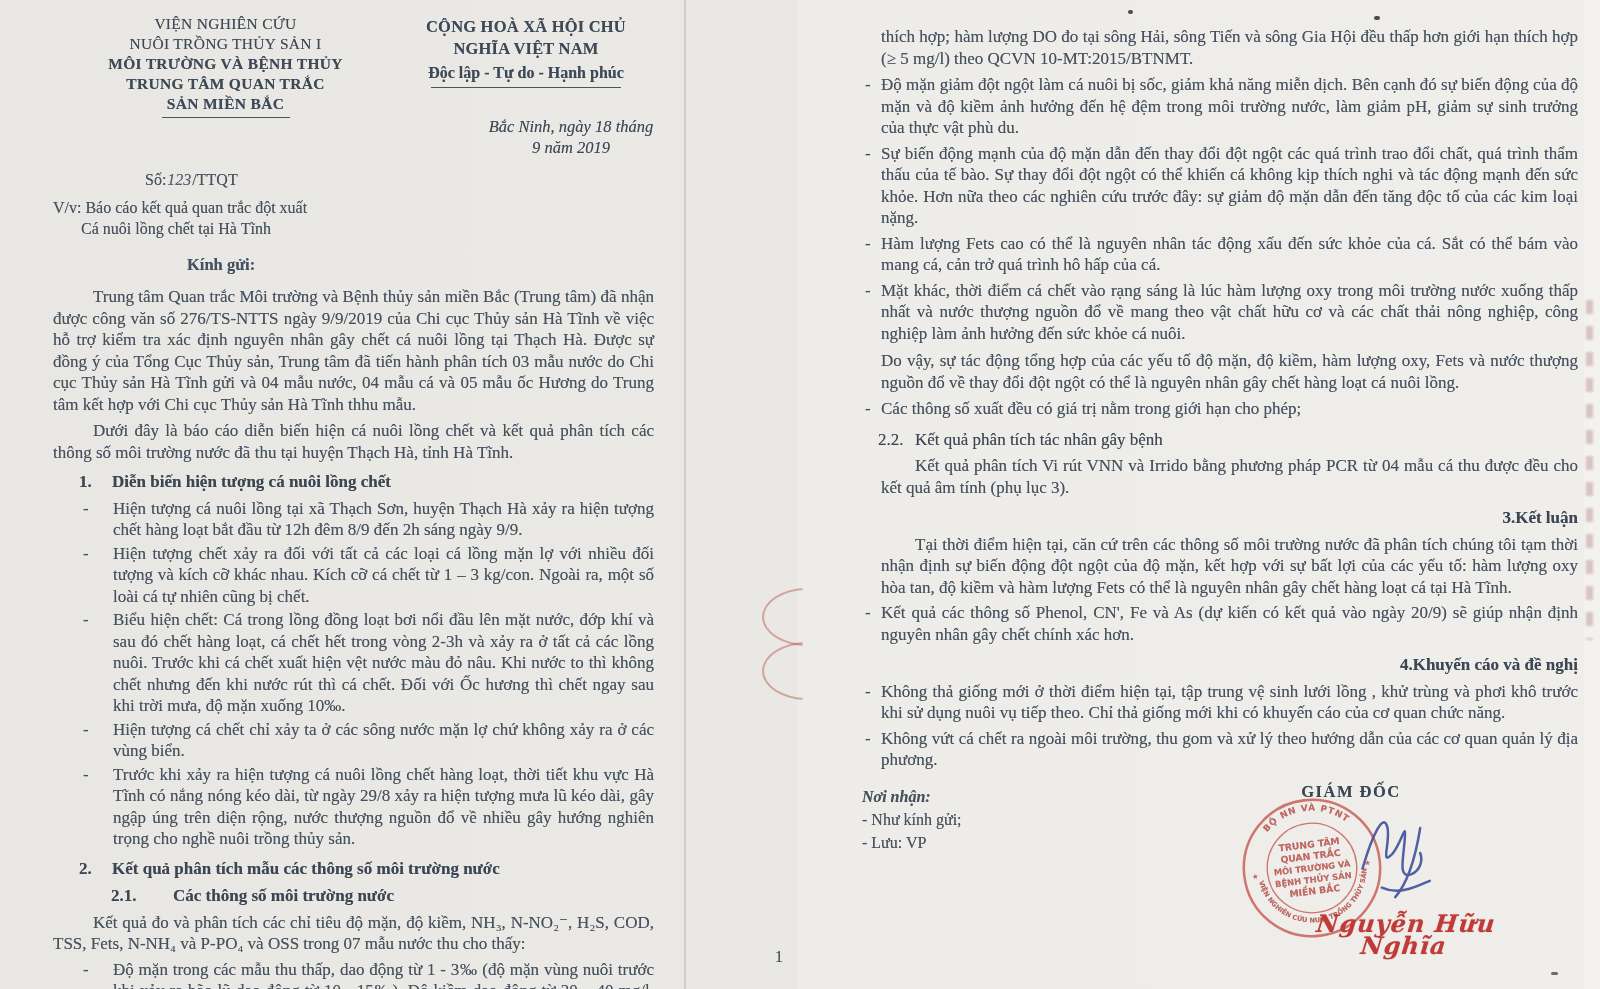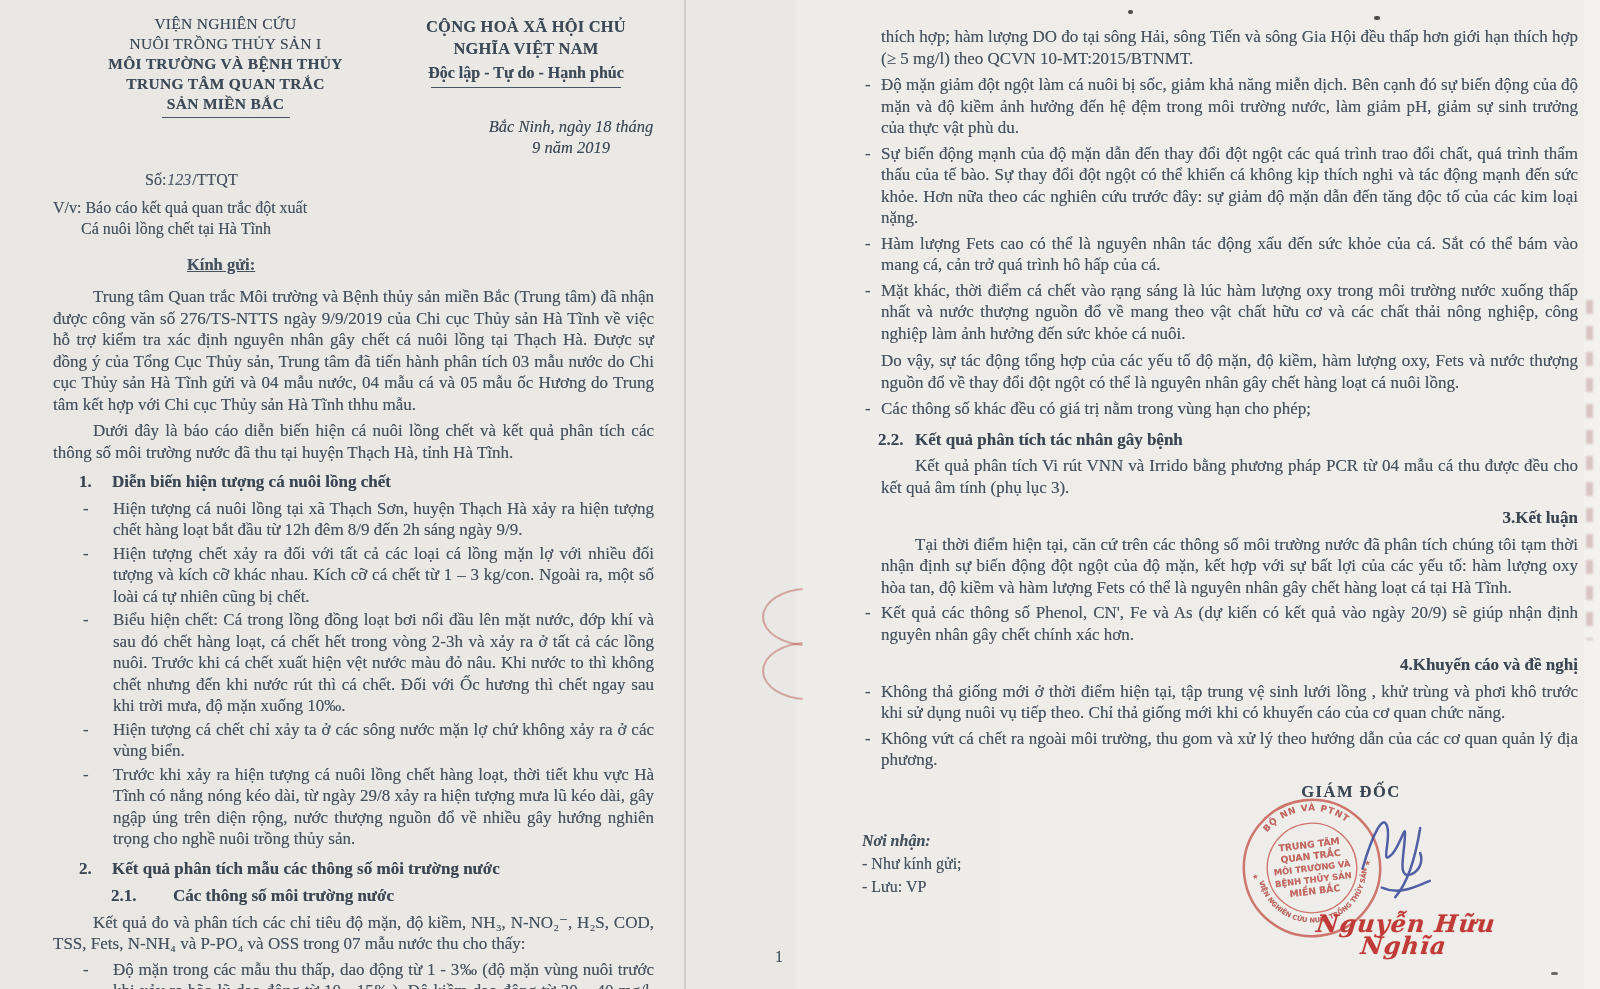--- a/index.html
+++ b/index.html
@@ -24,44 +24,44 @@
   .org-rule{width:128px;border-bottom:1.5px solid #4a5563;margin:3px auto 0;}
   .motto{flex:1;text-align:center;padding-top:2px;color:#3d4956;}
   .m1{font-weight:bold;font-size:16.5px;letter-spacing:.2px;}
   .m2{font-weight:bold;font-size:16px;margin-top:3px;}
   .motto-rule{width:190px;border-bottom:1.5px solid #4a5563;margin:3px auto 0;}
   .date{font-style:italic;font-size:16.5px;margin-top:28px;padding-left:90px;}
   .docnum{margin:10px 0 0 92px;font-size:16px;}
   .hand{font-style:italic;color:#566070;padding:0 1px;}
   .subject{font-size:16px;line-height:21px;margin-top:7px;}
   .subject .l2{margin-left:28px;}
-  .kinhgui{display:flex;margin:15px 0 10px 134px;font-size:16.5px;line-height:22px;text-decoration:underline;}
+  .kinhgui{display:flex;margin:15px 0 10px 134px;font-size:16.5px;line-height:22px;}
   .kinhgui .lbl{font-weight:bold;margin-right:14px;}
   
   .p{text-align:justify;text-indent:40px;margin:5px 0 4px;}
   .h1{font-weight:bold;color:#3c4653;margin:8px 0 5px 26px;}
   .h1 .num{display:inline-block;width:33px;}
   .h21{font-weight:bold;color:#3c4653;margin:6px 0 5px 58px;}
   .h21 .num{display:inline-block;width:62px;}
   .li{position:relative;padding-left:60px;text-align:justify;margin:2px 0;}
   .li .mk{position:absolute;left:30px;top:0;}
   .pageno{position:absolute;left:728px;top:946px;font-size:16px;}
   
   .rp0{text-align:justify;margin:0 0 5px;}
   .rli{position:relative;text-align:justify;margin:3px 0 4px;}
   .rli .mk{position:absolute;left:-16px;top:0;}
   .rp{text-align:justify;text-indent:34px;margin:4px 0;}
   .rh{font-weight:bold;color:#3c4653;margin:9px 0 5px -14px;text-align:right;}
   .rh .num{display:inline-block;width:16px;}
-  .rh22{font-weight:bold;color:#3c4653;margin:9px 0 5px -3px;}
+  .rh22{font-weight:normal;color:#3c4653;margin:9px 0 5px -3px;}
   .rh22 .num{display:inline-block;width:37px;}
   
   .footer{position:relative;margin-top:10px;height:230px;}
   .noinhan{position:absolute;left:-19px;top:4px;font-size:16px;line-height:23px;}
-  .noinhan .lbl{font-weight:bold;font-style:italic;margin-top:44px;}
+  .noinhan .lbl{font-weight:bold;font-style:italic;}
   .director{position:absolute;left:370px;top:0;width:200px;text-align:center;
             font-weight:bold;font-size:16.5px;letter-spacing:1.5px;color:#3c4653;}
   .stamp{position:absolute;left:358px;top:14px;transform:rotate(-7deg);}
   .sig{position:absolute;left:472px;top:18px;}
   .signer{position:absolute;left:414px;top:132px;width:220px;text-align:center;
           color:#c03a38;font-style:italic;font-weight:bold;font-size:24px;
           font-family:"DejaVu Serif",serif;transform:skewX(-6deg);letter-spacing:1px;
           text-shadow:0 0 1px rgba(192,58,56,.5);}
   
   .scan-edge{position:absolute;right:0;top:0;width:16px;height:100%;background:#f3f2ef;}
@@ -143,21 +143,21 @@
 
     <div class="rp0">thích hợp; hàm lượng DO đo tại sông Hải, sông Tiến và sông Gia Hội đều thấp hơn giới hạn thích hợp (≥ 5 mg/l) theo QCVN 10-MT:2015/BTNMT.</div>
 
     <div class="rli"><span class="mk">-</span><span>Độ mặn giảm đột ngột làm cá nuôi bị sốc, giảm khả năng miễn dịch. Bên cạnh đó sự biến động của độ mặn và độ kiềm ảnh hưởng đến hệ đệm trong môi trường nước, làm giảm pH, giảm sự sinh trưởng của thực vật phù du.</span></div>
     <div class="rli"><span class="mk">-</span><span>Sự biến động mạnh của độ mặn dẫn đến thay đổi đột ngột các quá trình trao đổi chất, quá trình thẩm thấu của tế bào. Sự thay đổi đột ngột có thể khiến cá không kịp thích nghi và tác động mạnh đến sức khỏe. Hơn nữa theo các nghiên cứu trước đây: sự giảm độ mặn dẫn đến tăng độc tố của các kim loại nặng.</span></div>
     <div class="rli"><span class="mk">-</span><span>Hàm lượng Fets cao có thể là nguyên nhân tác động xấu đến sức khỏe của cá. Sắt có thể bám vào mang cá, cản trở quá trình hô hấp của cá.</span></div>
     <div class="rli"><span class="mk">-</span><span>Mặt khác, thời điểm cá chết vào rạng sáng là lúc hàm lượng oxy trong môi trường nước xuống thấp nhất và nước thượng nguồn đổ về mang theo vật chất hữu cơ và các chất thải nông nghiệp, công nghiệp làm ảnh hưởng đến sức khỏe cá nuôi.</span></div>
 
     <div class="rp0" style="margin-top:6px;">Do vậy, sự tác động tổng hợp của các yếu tố độ mặn, độ kiềm, hàm lượng oxy, Fets và nước thượng nguồn đổ về thay đổi đột ngột có thể là nguyên nhân gây chết hàng loạt cá nuôi lồng.</div>
 
-    <div class="rli"><span class="mk">-</span><span>Các thông số khác đều có giá trị nằm trong vùng hạn cho phép;</span></div>
+    <div class="rli"><span class="mk">-</span><span>Các thông số xuất đều có giá trị nằm trong giới hạn cho phép;</span></div>
 
     <div class="rh22">
       <span class="num">2.2.</span><span>Kết quả phân tích tác nhân gây bệnh</span>
     </div>
     <div class="rp">Kết quả phân tích Vi rút VNN và Irrido bằng phương pháp PCR từ 04 mẫu cá thu được đều cho kết quả âm tính (phụ lục 3).</div>
 
     <div class="rh">
       <span class="num">3.</span><span>Kết luận</span>
     </div>
     <div class="rp">Tại thời điểm hiện tại, căn cứ trên các thông số môi trường nước đã phân tích chúng tôi tạm thời nhận định sự biến động đột ngột của độ mặn, kết hợp với sự bất lợi của các yếu tố: hàm lượng oxy hòa tan, độ kiềm và hàm lượng Fets có thể là nguyên nhân gây chết hàng loạt cá tại Hà Tĩnh.</div>

